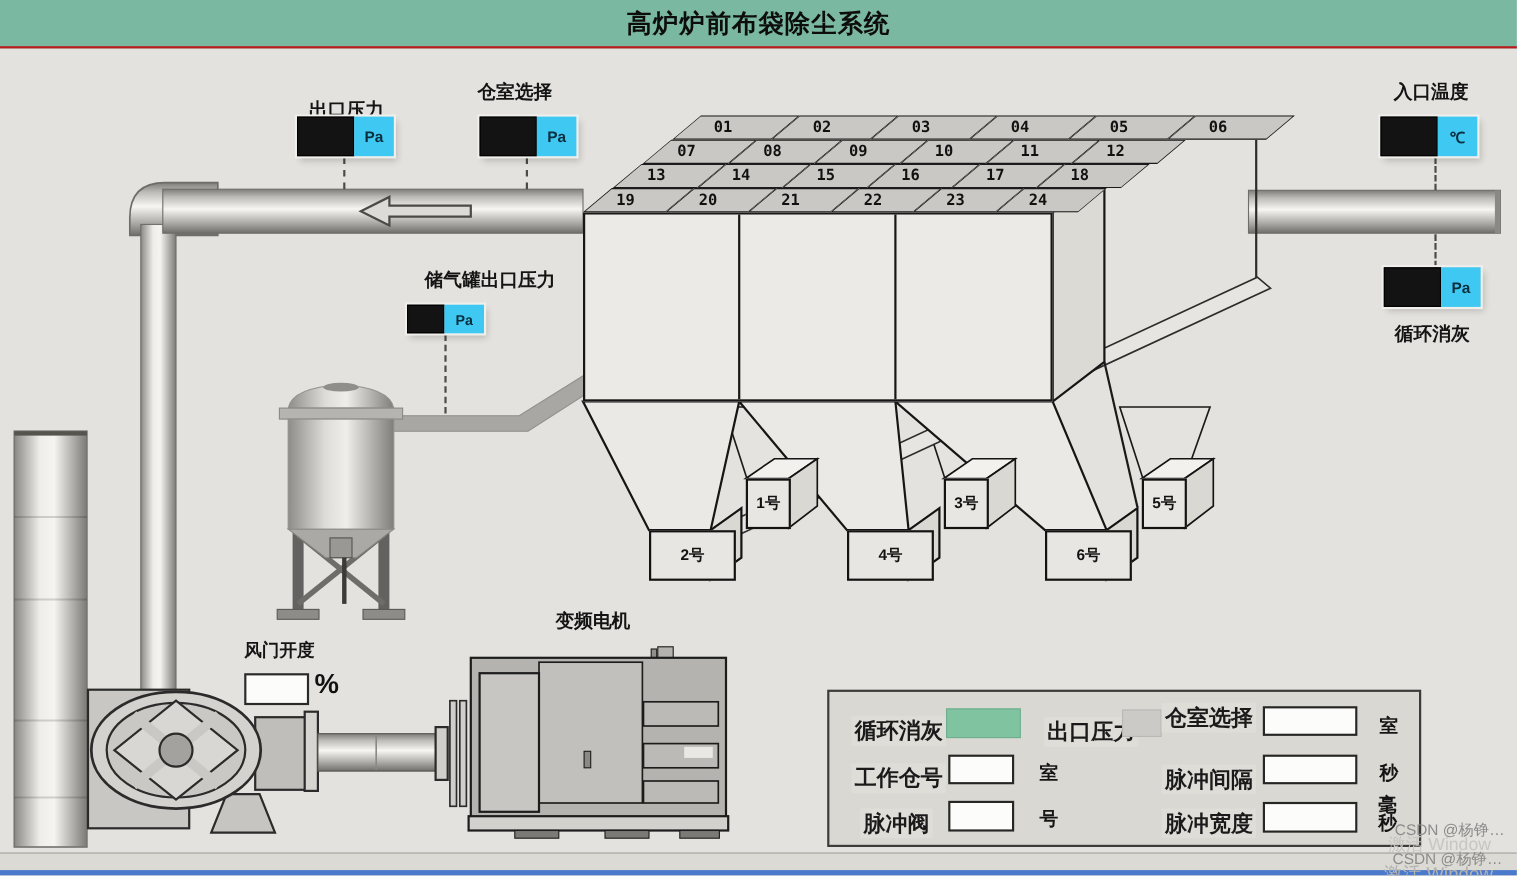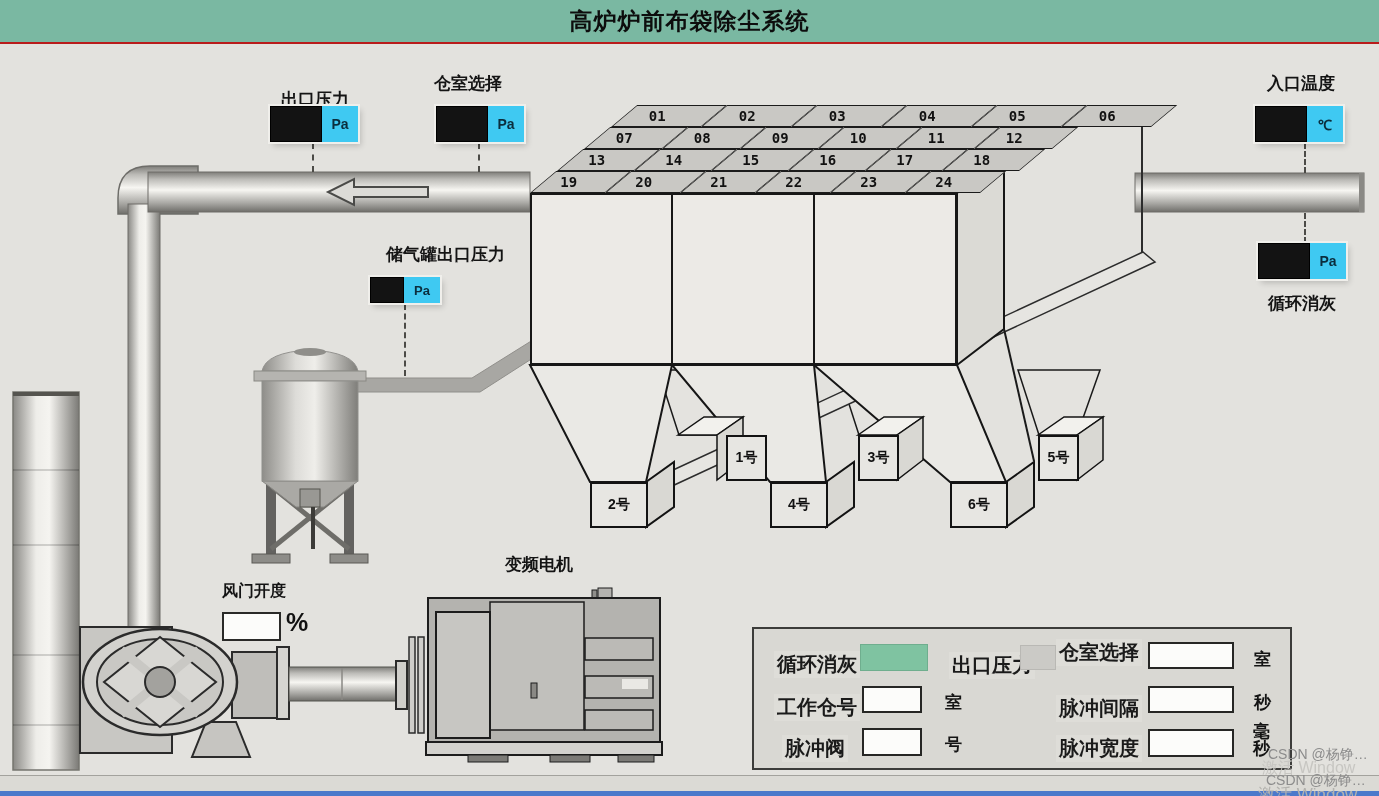--- a/index.html
+++ b/index.html
@@ -32,21 +32,21 @@
   #row2{left:584px;top:127px;} #row2 .cell{width:78px;}
   #row3{left:557px;top:149px;} #row3 .cell{width:77px;}
   #row4{left:530px;top:171px;} #row4 .cell{width:75px;}
   .cell{height:22px;background:#c9c8c4;border:1px solid #1b1b1b;box-sizing:border-box;position:relative;flex:0 0 auto;}
   .cell i{position:absolute;left:0;right:0;bottom:0;top:0;transform:skewX(50deg);transform-origin:0 100%;
           font-style:normal;font-weight:700;font-size:14px;line-height:21px;text-align:center;color:#111;
           font-family:"DejaVu Sans Mono",monospace;}
   
   .hbox{position:absolute;z-index:3;background:#e7e6e2;border:2px solid #131313;box-sizing:border-box;
         display:flex;align-items:center;justify-content:center;font-size:14px;font-weight:700;color:#111;}
-  .hbox.front{width:58px;height:46px;text-align:center;}
+  .hbox.front{width:79px;height:46px;text-align:center;}
   .hbox.back{width:41px;height:46px;}
   
   .whitebox{position:absolute;z-index:4;background:#fcfcfa;border:2px solid #2a2a28;box-sizing:border-box;
             font-size:15px;color:#555;display:flex;align-items:center;justify-content:center;}
   #pct{left:286px;top:608px;z-index:4;font-size:25px;font-weight:700;color:#111;}
   
   #panel{left:752px;top:627px;width:540px;height:143px;background:#d9d8d3;border:2px solid #3c3c3a;
          box-sizing:border-box;z-index:4;}
   #panel .plbl{position:absolute;font-size:20px;font-weight:700;color:#1a1a1a;background:#deddd8;padding:0 3px;white-space:nowrap;}
   #panel .unit{position:absolute;font-size:17px;font-weight:700;color:#141414;}
@@ -316,21 +316,21 @@
       <i>22</i>
     </div>
   <div class="cell">
       <i>23</i>
     </div>
   <div class="cell">
       <i>24</i>
     </div>
 </div>
 
-<div class="hbox back" style="left:678px;top:435px;margin-left:48px;">1号</div>
+<div class="hbox back" style="left:678px;top:435px;">1号</div>
 <div class="hbox front" style="left:590px;top:482px;">2号</div>
 <div class="hbox back" style="left:858px;top:435px;">3号</div>
 <div class="hbox front" style="left:770px;top:482px;">4号</div>
 <div class="hbox back" style="left:1038px;top:435px;">5号</div>
 <div class="hbox front" style="left:950px;top:482px;">6号</div>
 
 <div class="lbl" style="left:222px;top:581px;font-size:16px;">风门开度</div>
 <div class="whitebox" style="left:222px;top:612px;width:59px;height:29px;"></div>
 <div id="pct" class="abs">%</div>
 <div class="lbl" style="left:505px;top:553px;">变频电机</div>

